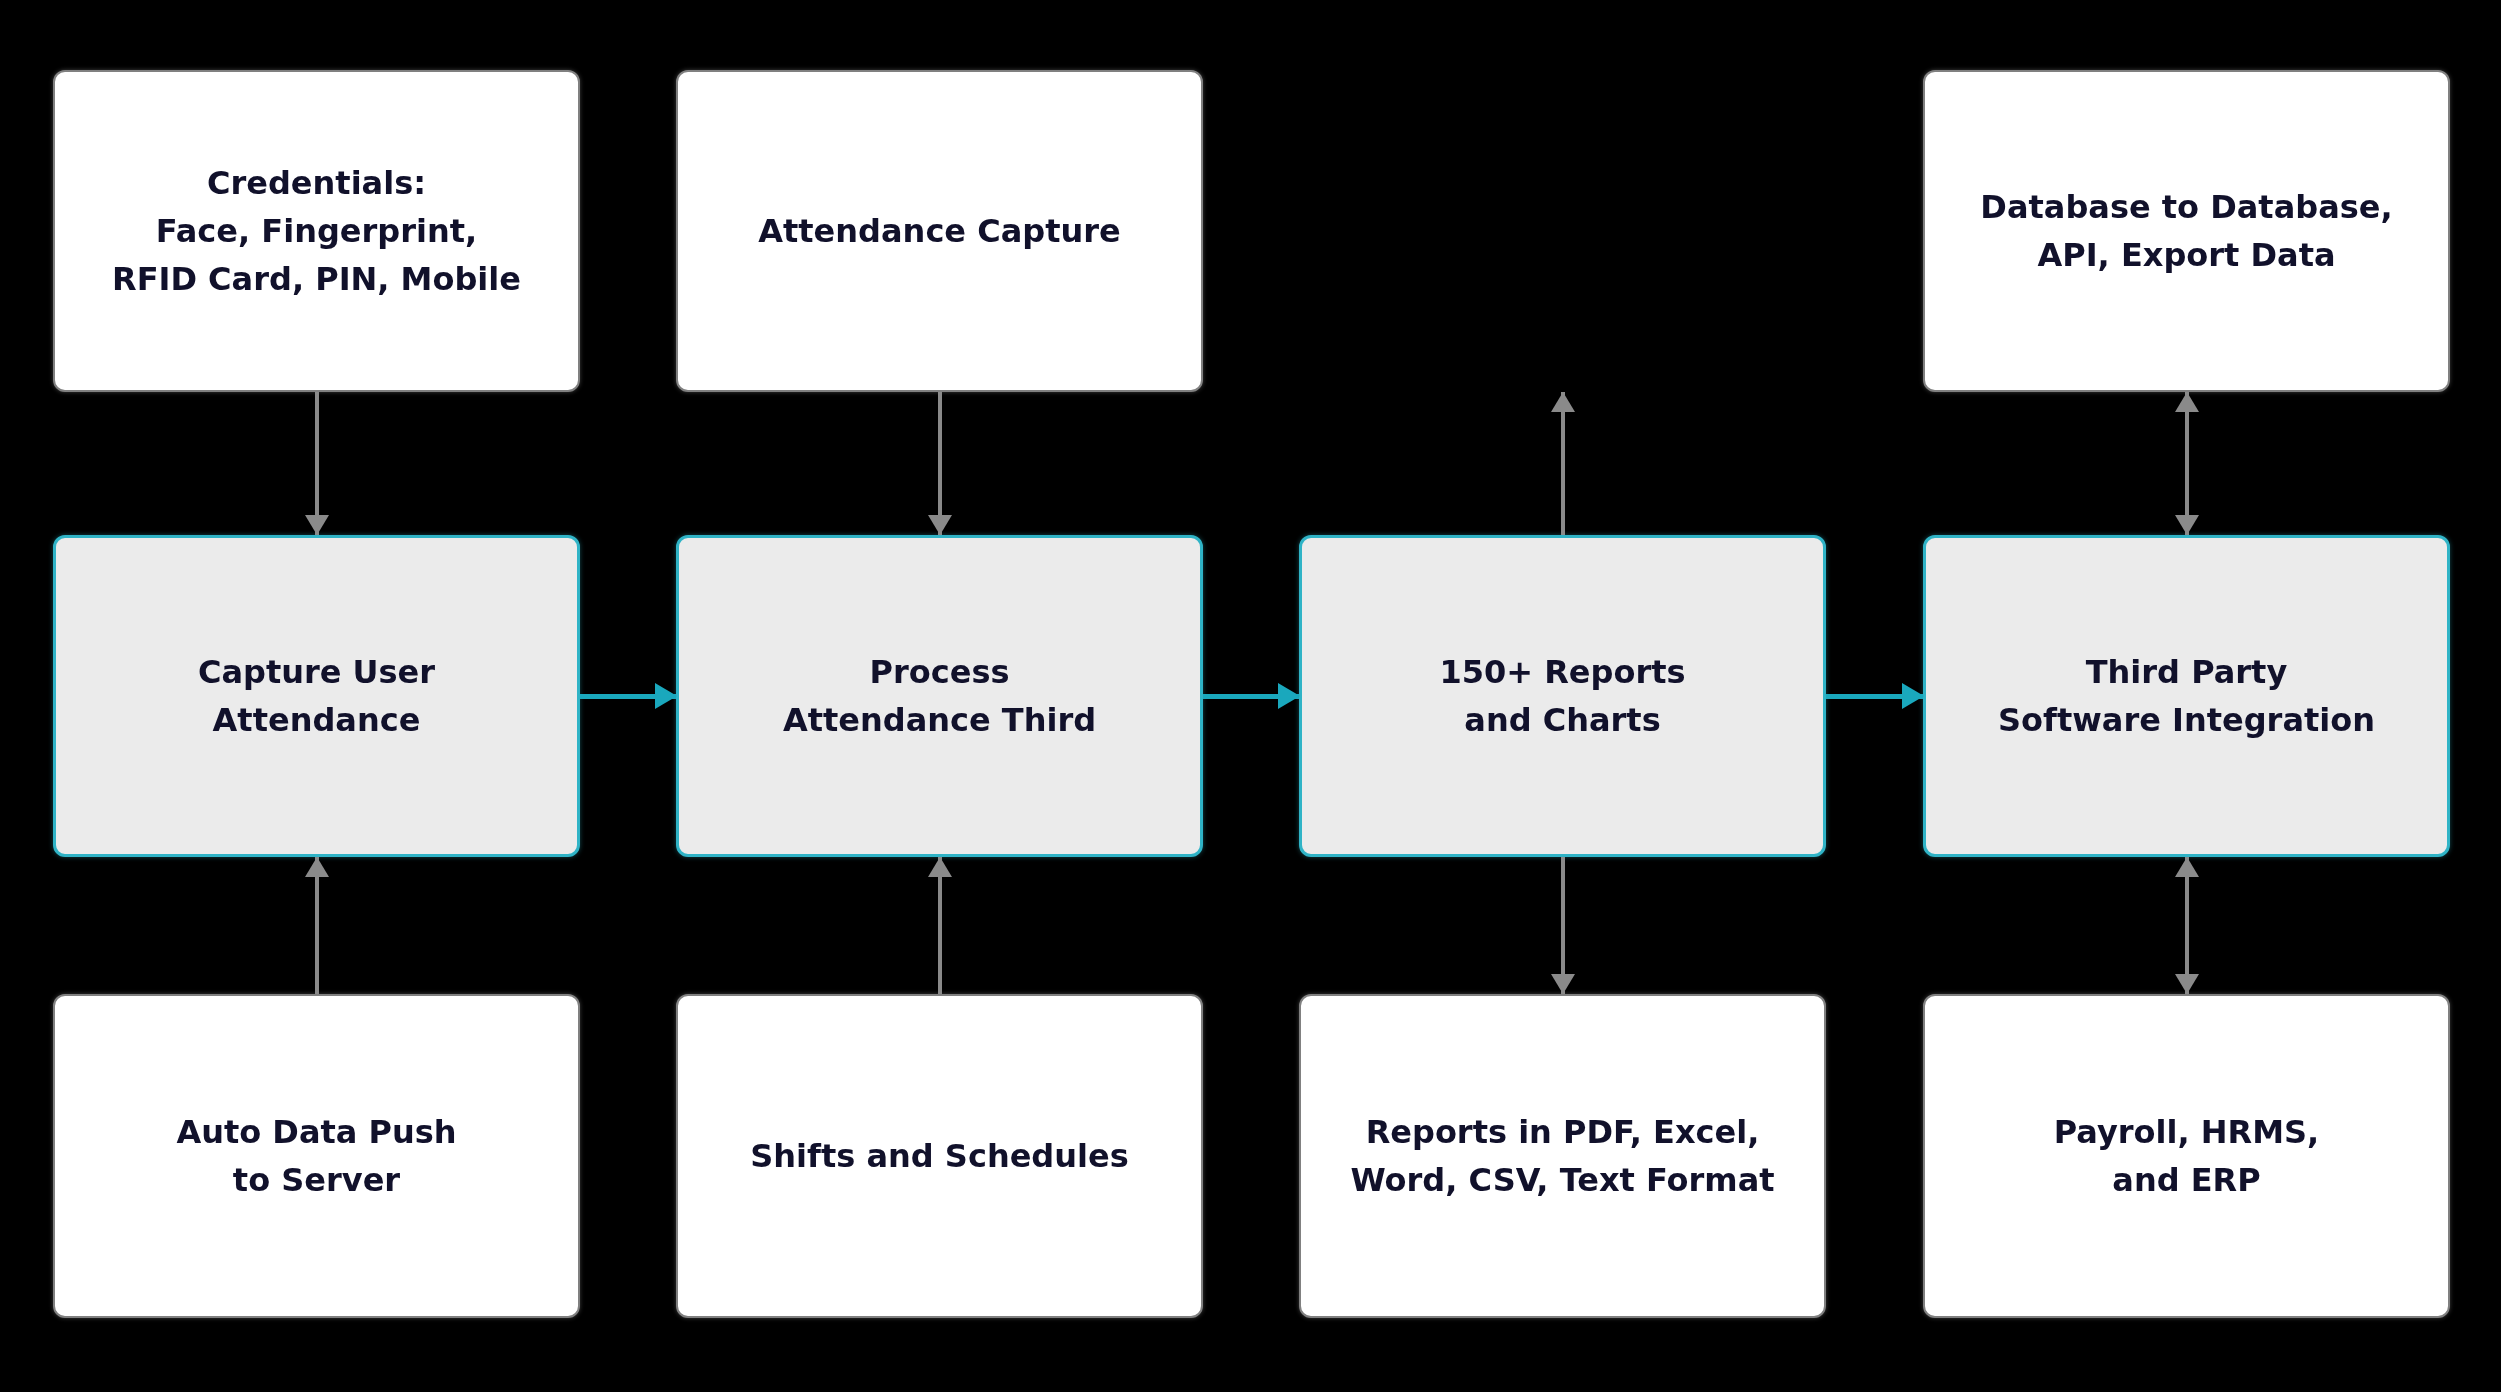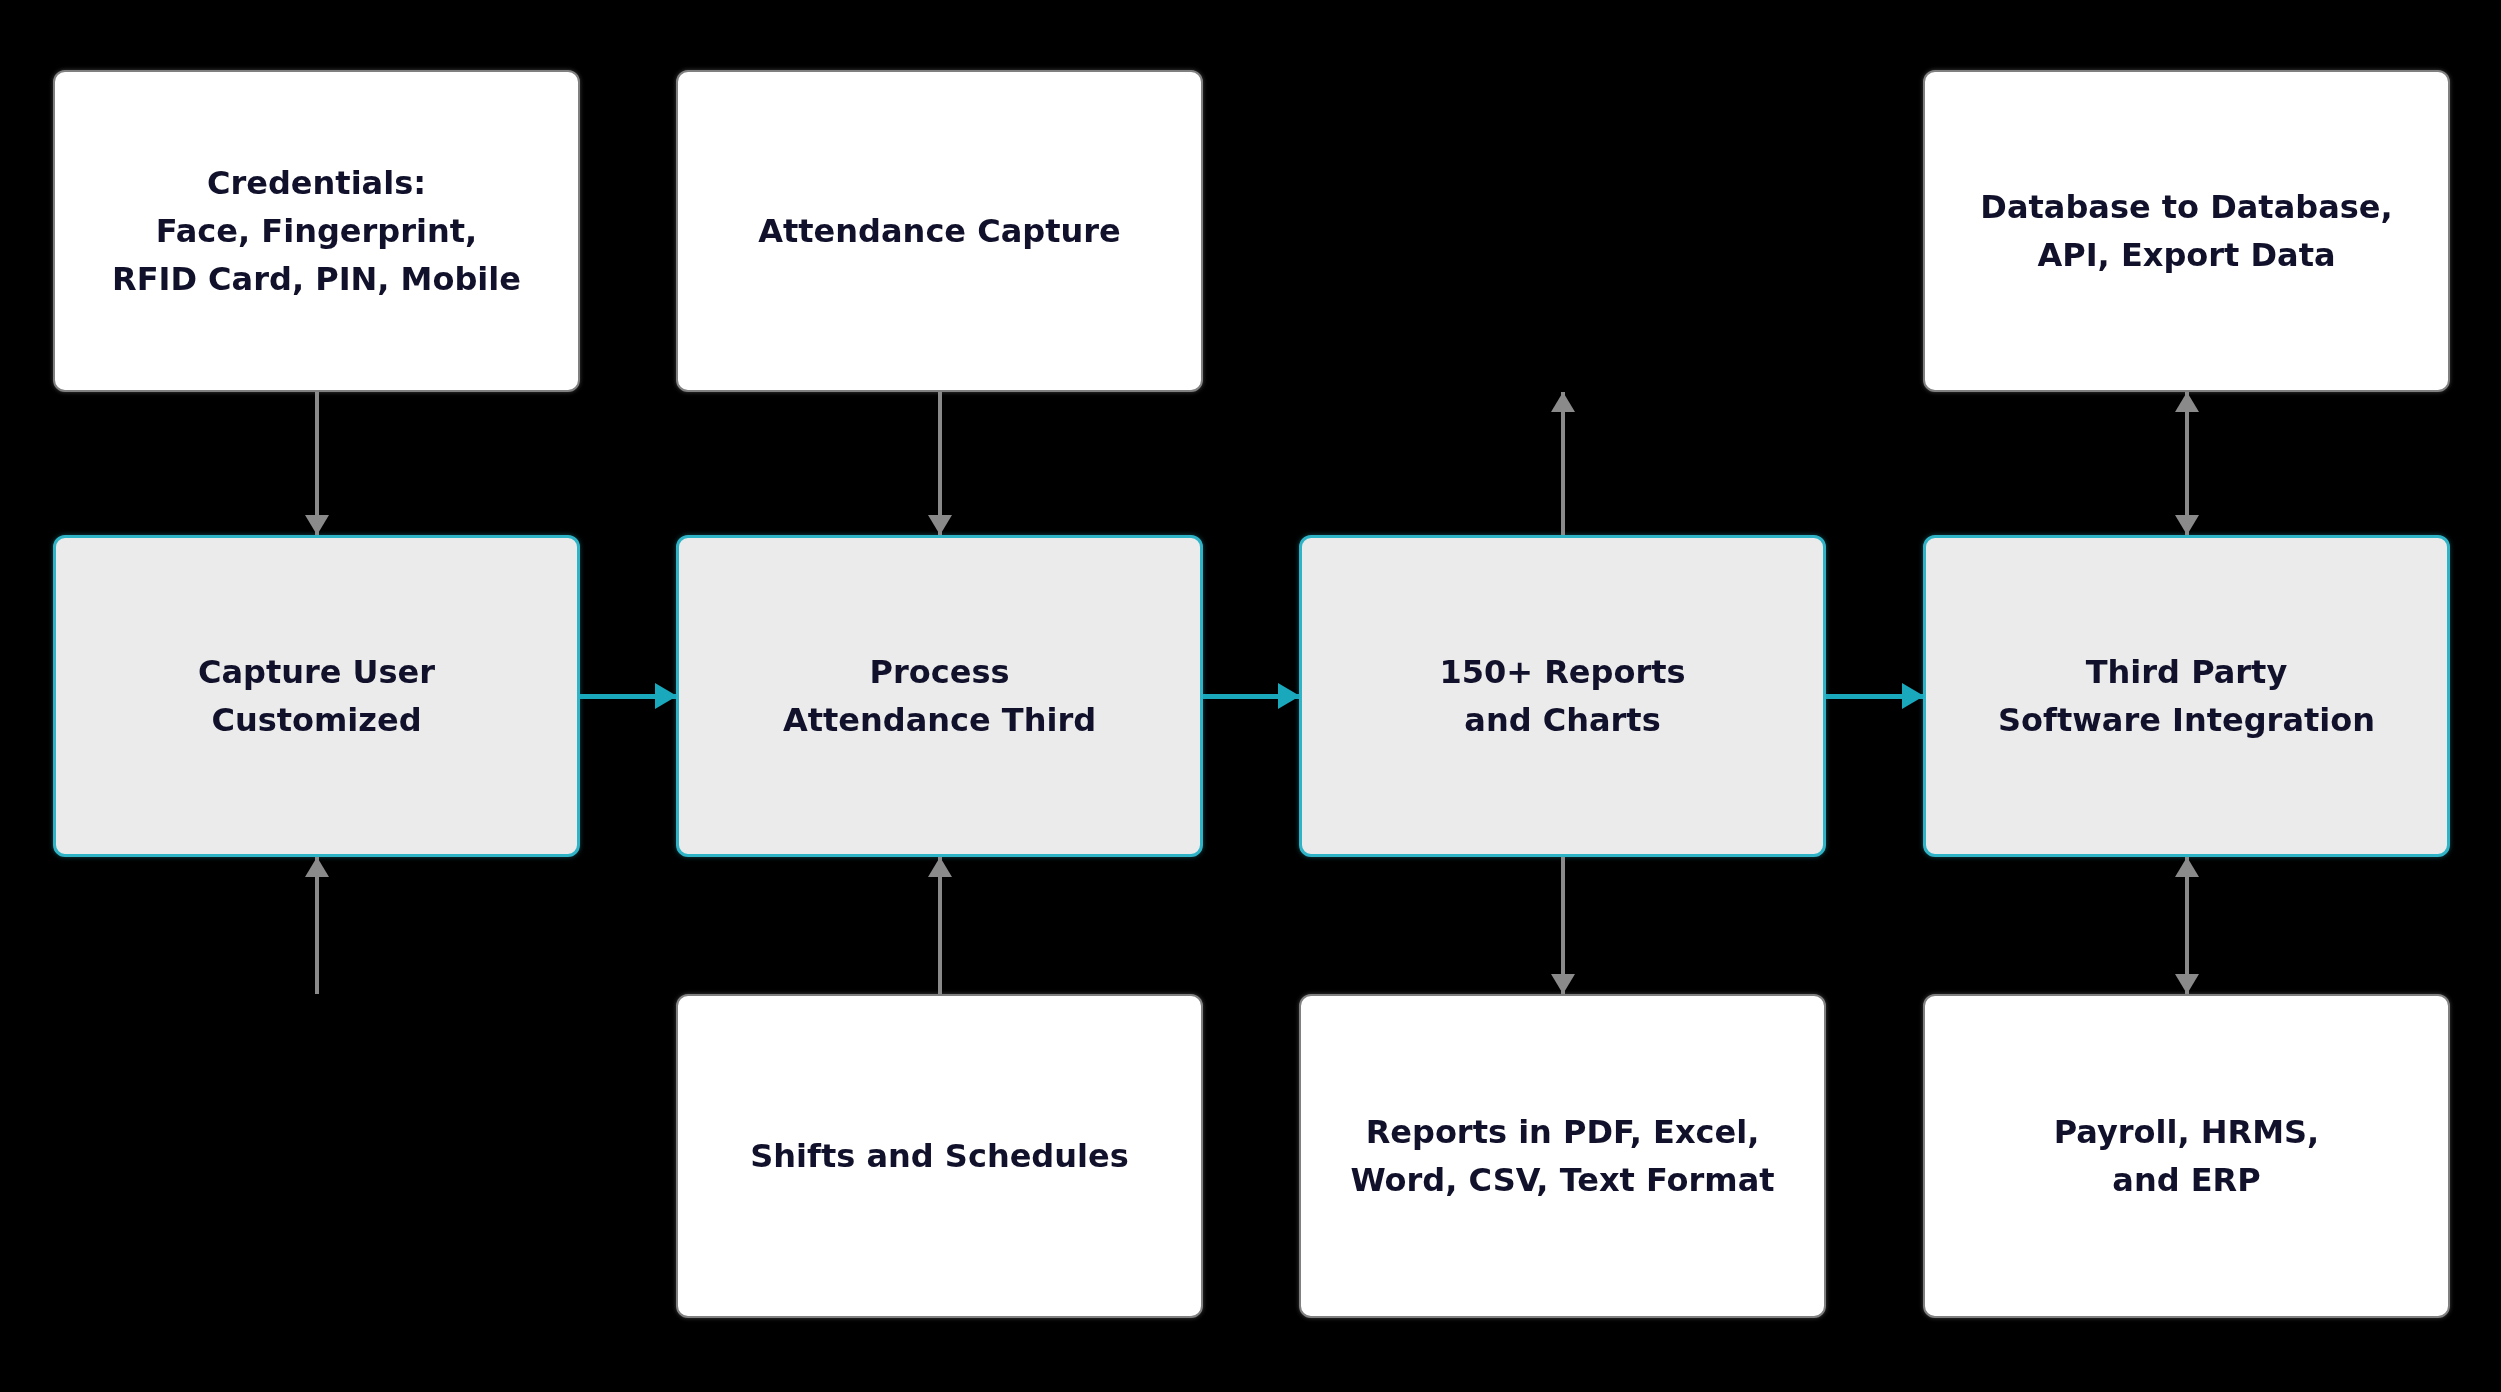--- a/index.html
+++ b/index.html
@@ -124,21 +124,21 @@
       <div class="varrow arrow-down"></div>
     </div>
     <div class="vcell c5 r2">
       <div class="varrow arrow-up"></div>
     </div>
     <div class="vcell c7 r2">
       <div class="varrow arrow-both"></div>
     </div>
 
     <div class="box box-accent c1 r3">Capture User
-Customized</div>
+Attendance</div>
     <div class="hcell c2 r3">
       <div class="harrow arrow-right"></div>
     </div>
     <div class="box box-accent c3 r3">Process
 Attendance Third</div>
     <div class="hcell c4 r3">
       <div class="harrow arrow-right"></div>
     </div>
     <div class="box box-accent c5 r3">150+ Reports
 and Charts</div>
@@ -154,20 +154,22 @@
     <div class="vcell c3 r4">
       <div class="varrow arrow-up"></div>
     </div>
     <div class="vcell c5 r4">
       <div class="varrow arrow-down"></div>
     </div>
     <div class="vcell c7 r4">
       <div class="varrow arrow-both"></div>
     </div>
 
+    <div class="box box-plain c1 r5">Auto Data Push
+to Server</div>
     <div class="box box-plain c3 r5">Shifts and Schedules</div>
     <div class="box box-plain c5 r5">Reports in PDF, Excel,
 Word, CSV, Text Format</div>
     <div class="box box-plain c7 r5">Payroll, HRMS,
 and ERP</div>
 
   </div>
 </div>
 
 </body></html>

